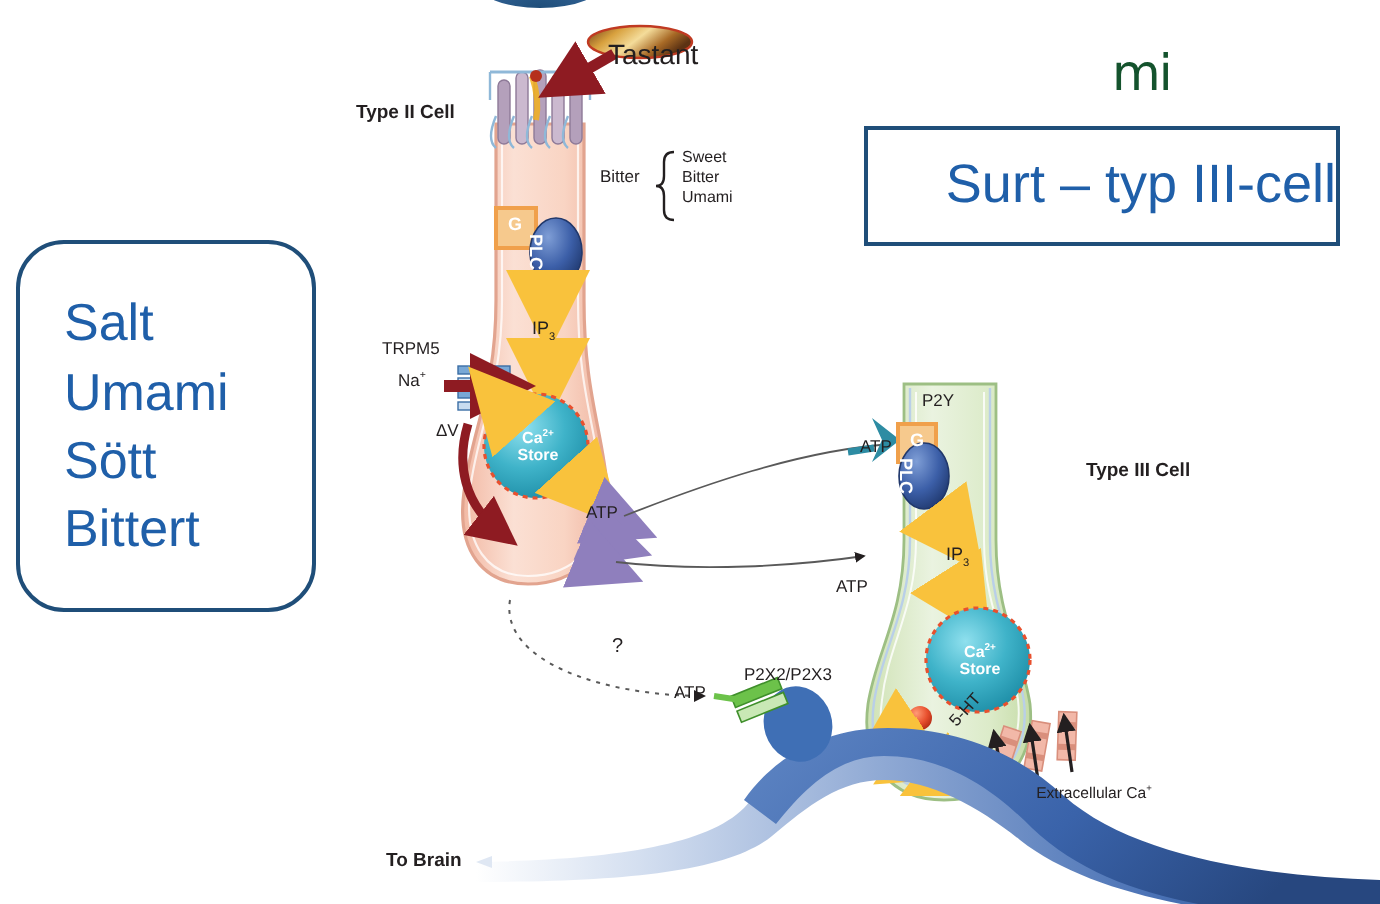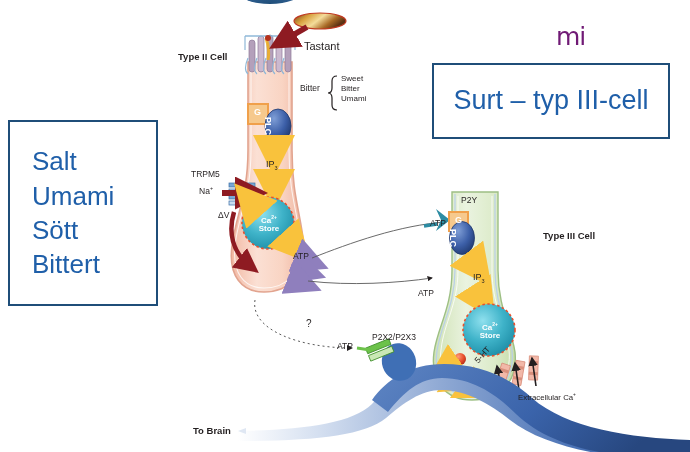--- a/index.html
+++ b/index.html
@@ -26,35 +26,36 @@
     font-weight:400;
     line-height:1.32;
     display:flex;
     flex-direction:column;
     justify-content:center;
   }
   #anno-left{
     left:8px;top:120px;width:150px;height:186px;
     padding-left:22px;
     font-size:26px;
+    border-radius:24px;
   }
   #anno-left div{white-space:nowrap;}
   #anno-right{
-    left:432px;top:63px;width:238px;height:76px;
-    align-items:center;
+    left:432px;top:63px;width:238px;height:60px;
+    align-items:flex-end;
     font-size:27px;
     white-space:nowrap;
   }
 
   
   #logo-mi{
     left:556px;top:24px;
     font-family:"DejaVu Sans",sans-serif;
     font-size:25px;
-    color:#701a75;
+    color:#14532d;
     letter-spacing:-1px;
     line-height:1;
   }
 
   
   .lbl{
     position:absolute;
     color:#231f20;
     font-family:"Liberation Sans",sans-serif;
     font-weight:bold;
@@ -288,21 +289,21 @@
     <g transform="rotate(-22 380 352)">
       <rect x="368" y="343" width="25" height="6" fill="#6cc24a" stroke="#3f8f2b" stroke-width=".8"></rect>
       <rect x="368" y="351" width="25" height="6" fill="#c9e8b5" stroke="#3f8f2b" stroke-width=".8"></rect>
     </g>
 
     <path d="M357,348 L370,350" stroke="#6cc24a" stroke-width="3"></path>
   </svg>
 
   <div class="lbl" style="left:178px;top:52px;font-size:9.5px;">Type II Cell</div>
 
-  <div class="lbl reg" style="left:304px;top:40px;font-size:11px;">Tastant</div>
+  <div class="lbl reg" style="left:304px;top:20px;font-size:14px;">Tastant</div>
 
   <div class="lbl reg" style="left:300px;top:84px;font-size:8.5px;">Bitter</div>
 
   <div class="lbl reg" style="left:341px;top:75px;font-size:8px;">Sweet</div>
   <div class="lbl reg" style="left:341px;top:85px;font-size:8px;text-align:right;">Bitter</div>
   <div class="lbl reg" style="left:341px;top:95px;font-size:8px;">Umami</div>
 
   <div class="lbl white" style="left:254px;top:108px;font-size:9px;">G</div>
 
   <div class="lbl white" style="left:272px;top:117px;font-size:9px;transform:rotate(90deg);transform-origin:left top;"><span>PLC</span></div>

